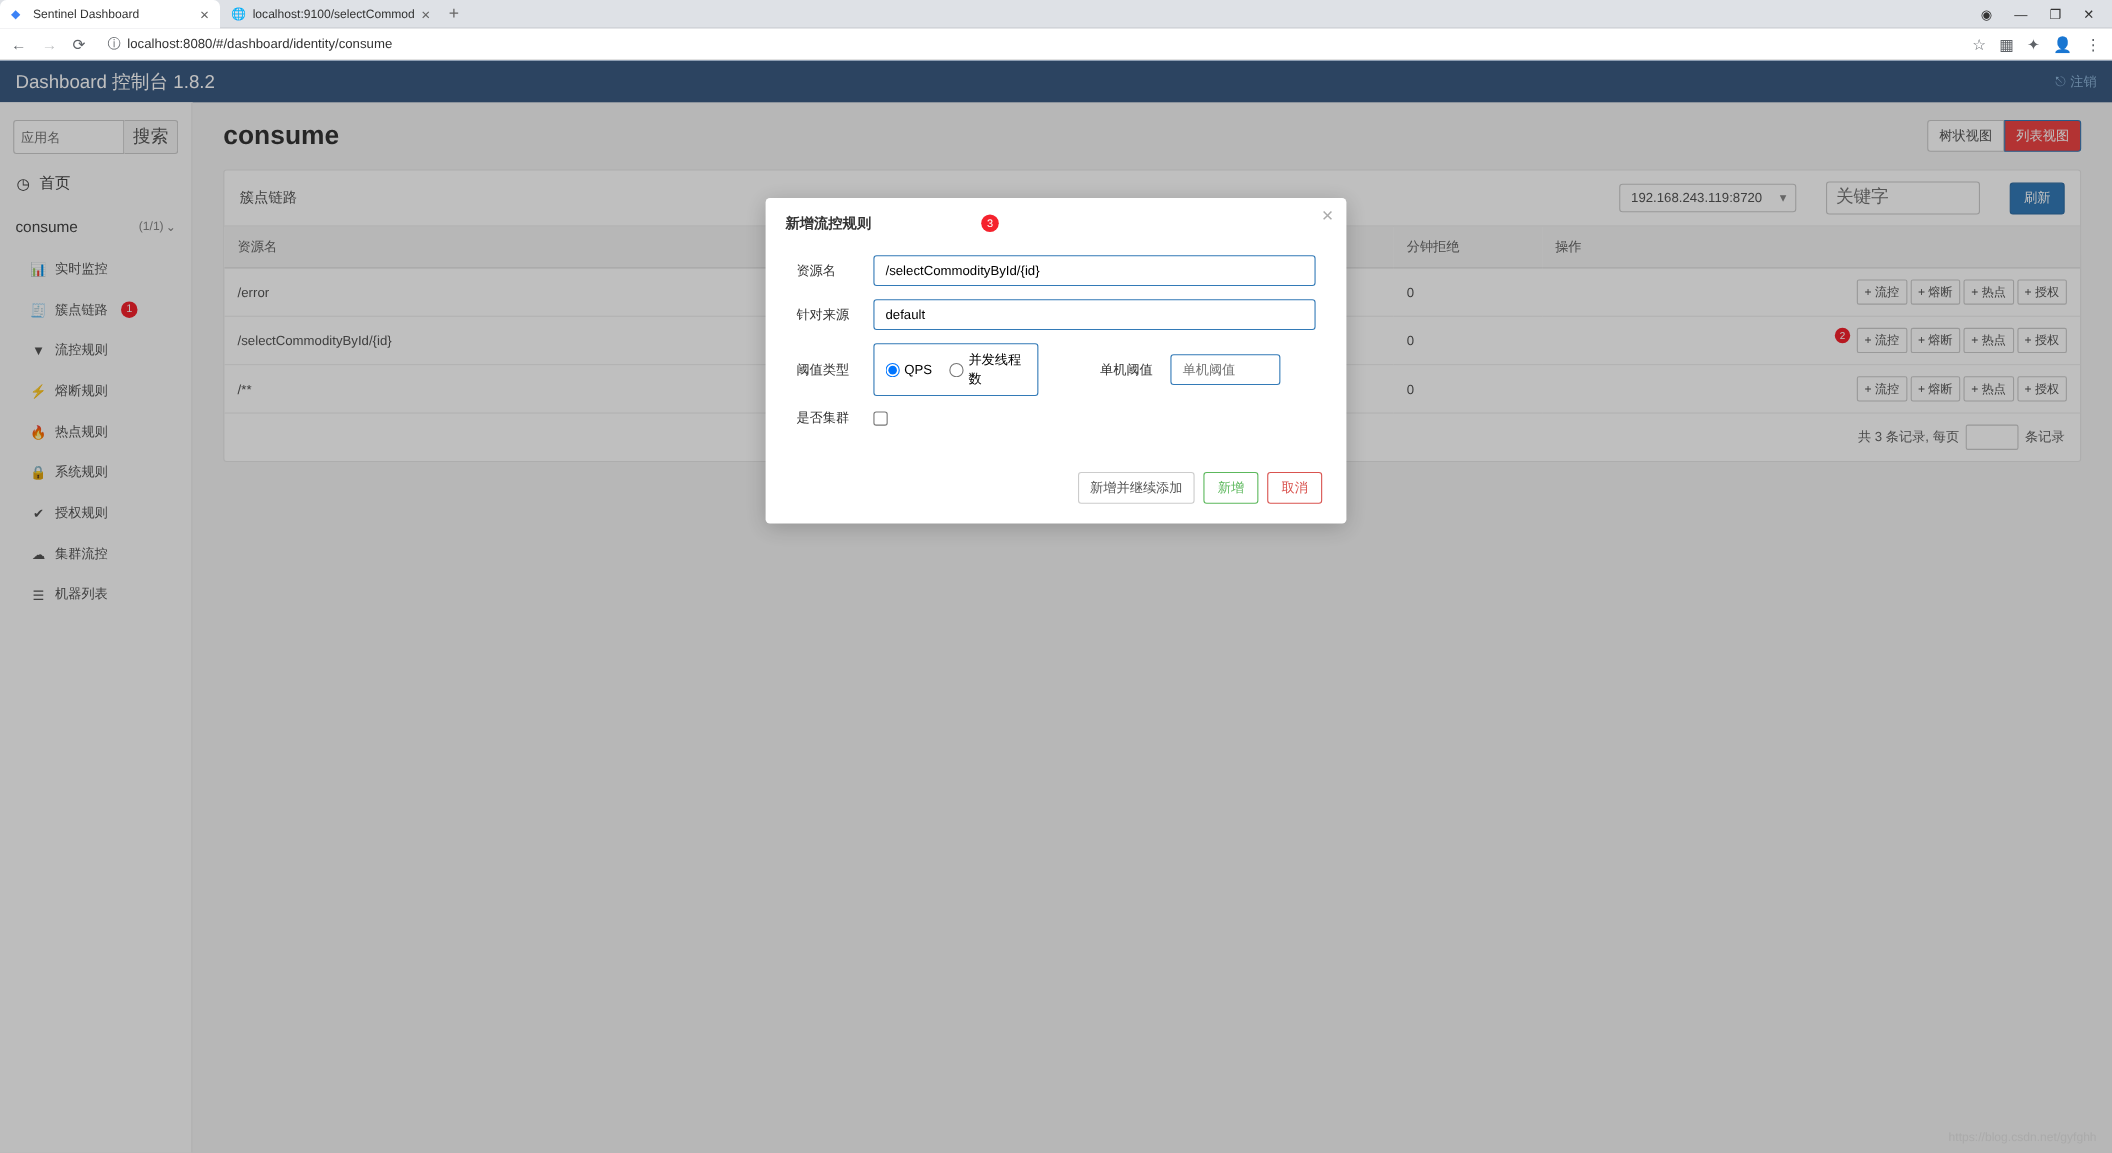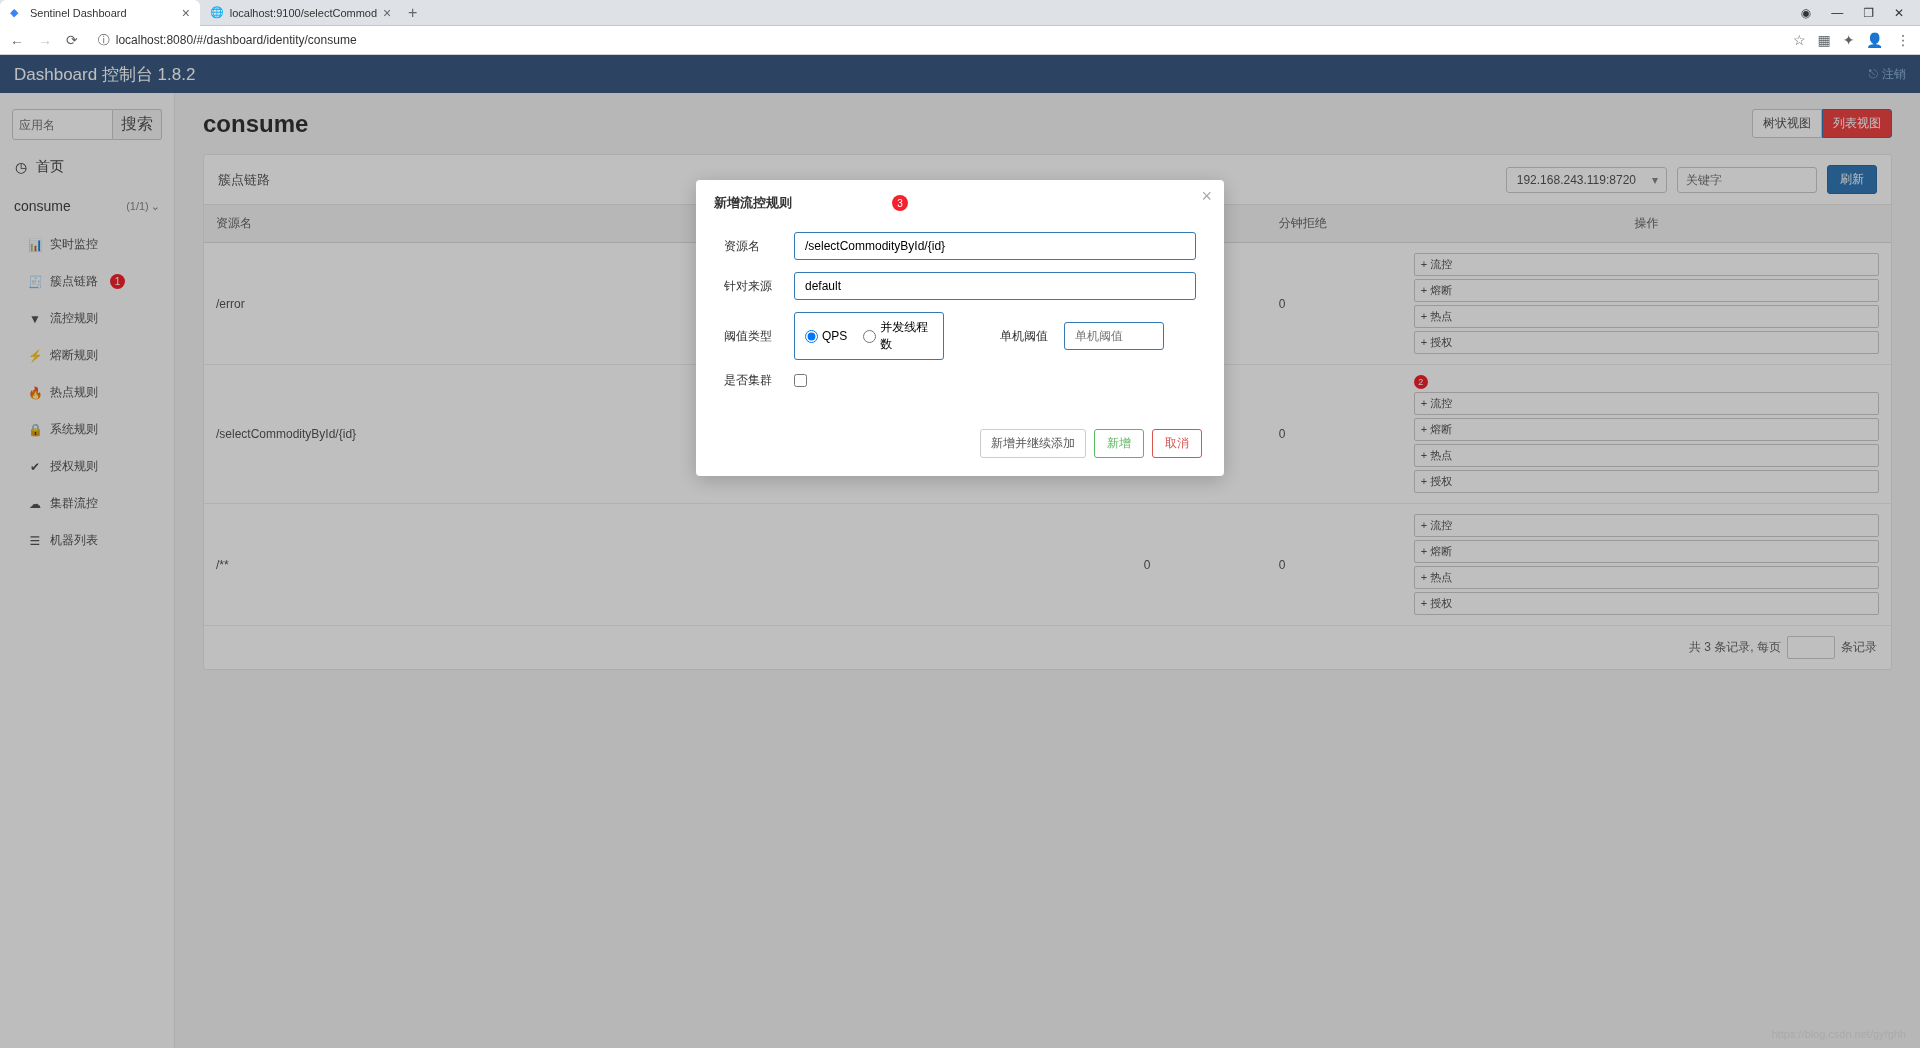--- a/index.html
+++ b/index.html
@@ -50,30 +50,30 @@
     .page-title { font-size: 24px; font-weight: bold; color: #333; }
     .view-toggle { margin-left: auto; display: flex; }
     .view-toggle button { border: 1px solid #ccc; padding: 5px 10px; font-size: 12px; background: #fff; cursor: pointer; color: #555; }
     .view-toggle button.active { background: #ef4444; color: #fff; border-color: #337ab7; }
     .view-toggle button:first-child { border-radius: 3px 0 0 3px; }
     .view-toggle button:last-child { border-radius: 0 3px 3px 0; }
     
     .panel { background: #fff; border: 1px solid #e7e7e7; border-radius: 3px; }
     .panel-head { padding: 10px 14px; border-bottom: 1px solid #e7e7e7; display: flex; align-items: center; gap: 10px; }
     .panel-head-title { font-size: 13px; color: #555; }
-    .panel-controls { margin-left: auto; display: flex; gap: 10px; align-items: center; }
+    .panel-controls { margin-left: auto; display: flex; gap: 27px; align-items: center; }
     .sel { border: 1px solid #ccc; padding: 5px 30px 5px 10px; font-size: 12px; border-radius: 3px; background: #fff; color: #555; position: relative; min-width: 140px; }
     .sel::after { content: "▾"; position: absolute; right: 8px; color: #888; }
-    .kw-input { border: 1px solid #ccc; padding: 5px 8px; font-size: 12px; border-radius: 3px; width: 140px; }
+    .kw-input { border: 1px solid #ccc; padding: 5px 8px; font-size: 16px; border-radius: 3px; width: 140px; }
     .btn-primary { background: #337ab7; color: #fff; border: 1px solid #2e6da4; padding: 5px 12px; font-size: 12px; border-radius: 3px; cursor: pointer; }
     
     table { width: 100%; border-collapse: collapse; }
     thead th { background: #f5f5f5; padding: 10px 12px; font-size: 12px; color: #666; font-weight: normal; text-align: left; border-bottom: 1px solid #ddd; }
     tbody td { padding: 10px 12px; font-size: 12px; color: #555; border-bottom: 1px solid #eee; }
-    .op-btns { display: flex; gap: 3px; justify-content: flex-end; flex-direction: column; }
+    .op-btns { display: flex; gap: 3px; justify-content: flex-end; }
     .op-btn { border: 1px solid #ccc; background: #fff; padding: 3px 6px; font-size: 11px; border-radius: 2px; color: #555; cursor: pointer; display: flex; align-items: center; gap: 2px; }
     .row-badge { background: #f5222d; color: #fff; border-radius: 50%; width: 14px; height: 14px; display: inline-flex; align-items: center; justify-content: center; font-size: 9px; margin-right: 3px; }
     
     .table-footer { padding: 10px 14px; display: flex; justify-content: flex-end; align-items: center; gap: 6px; font-size: 12px; color: #666; }
     .table-footer input { width: 36px; border: 1px solid #ccc; padding: 3px 23px; text-align: right; border-radius: 2px; }
     
     
     .overlay { position: fixed; inset: 0; top: 55px; background: rgba(0,0,0,0.25); display: flex; align-items: flex-start; justify-content: center; padding-top: 125px; }
     .modal { background: #fff; width: 528px; border-radius: 4px; box-shadow: 0 4px 20px rgba(0,0,0,0.2); }
     .modal-head { padding: 14px 18px; border-bottom: 0; display: flex; align-items: center; position: relative; }
@@ -221,21 +221,21 @@
           <input class="kw-input" placeholder="关键字" style="">
           <button class="btn-primary">刷新</button>
         </div>
       </div>
       <table>
         <thead>
           <tr>
             <th style="width:55%">资源名</th>
             <th style="width:8%">分钟通过</th>
             <th style="width:8%">分钟拒绝</th>
-            <th style="width:29%;text-align:center">操作</th>
+            <th style="width:29%;">操作</th>
           </tr>
         </thead>
         <tbody id="table-body">
             <tr>
               <td>/error</td>
               <td>0</td>
               <td>0</td>
               <td>
                 <div class="op-btns">
                   <span class="op-btn">+ 流控</span>

